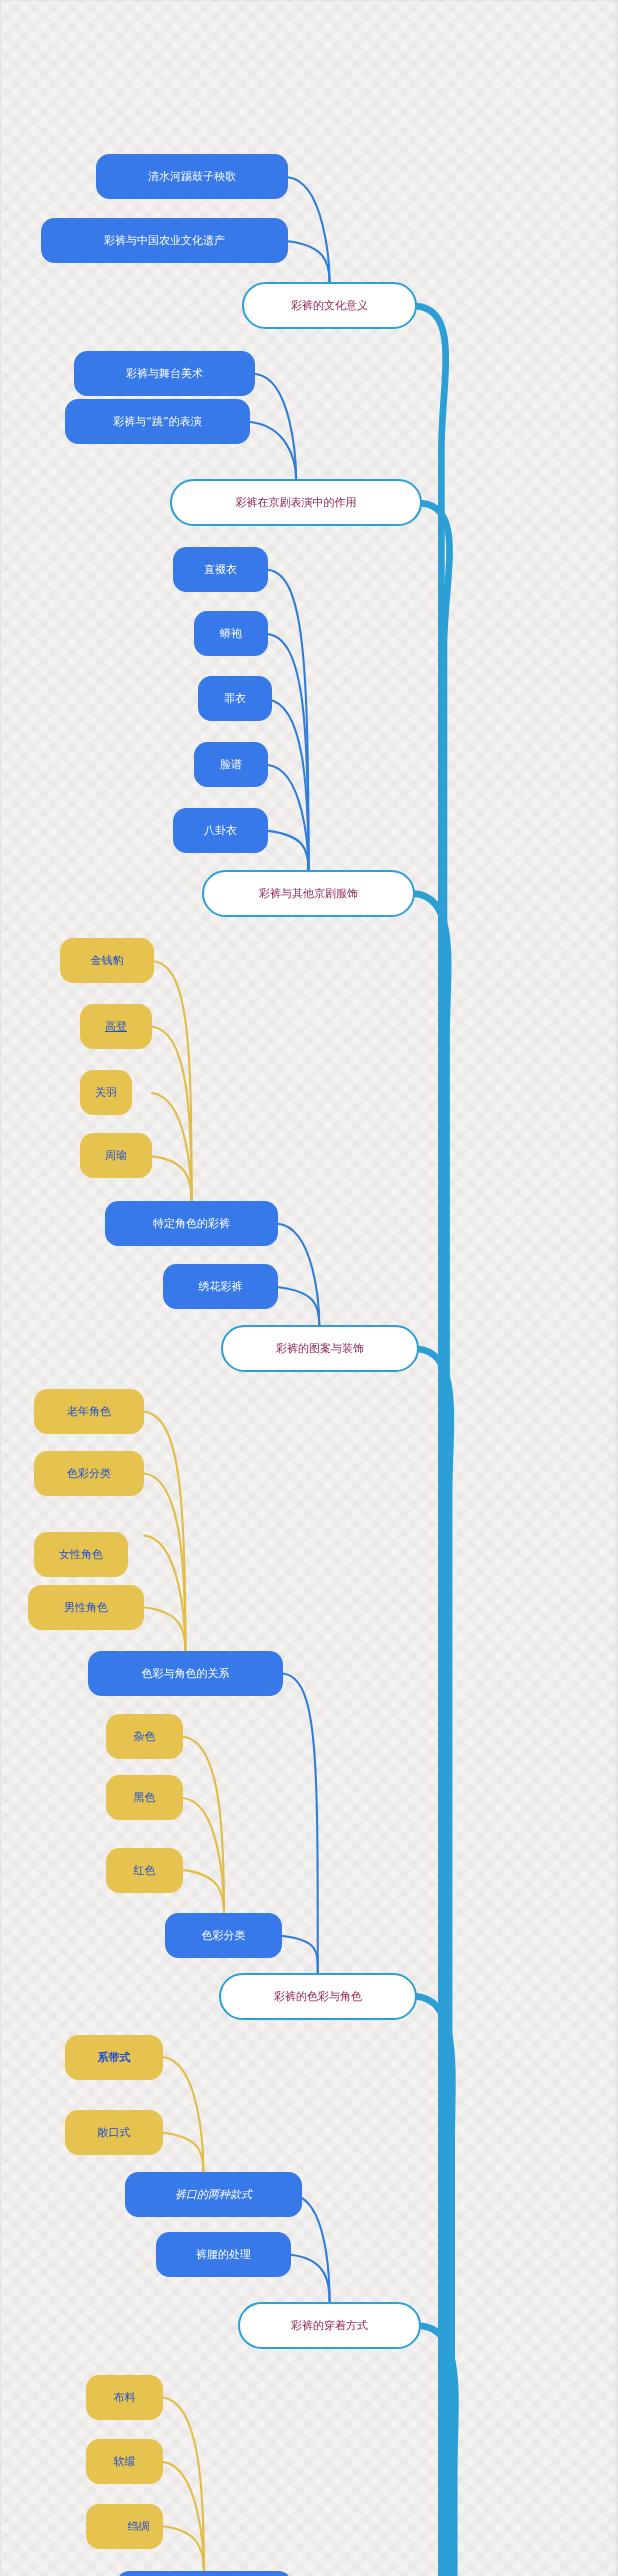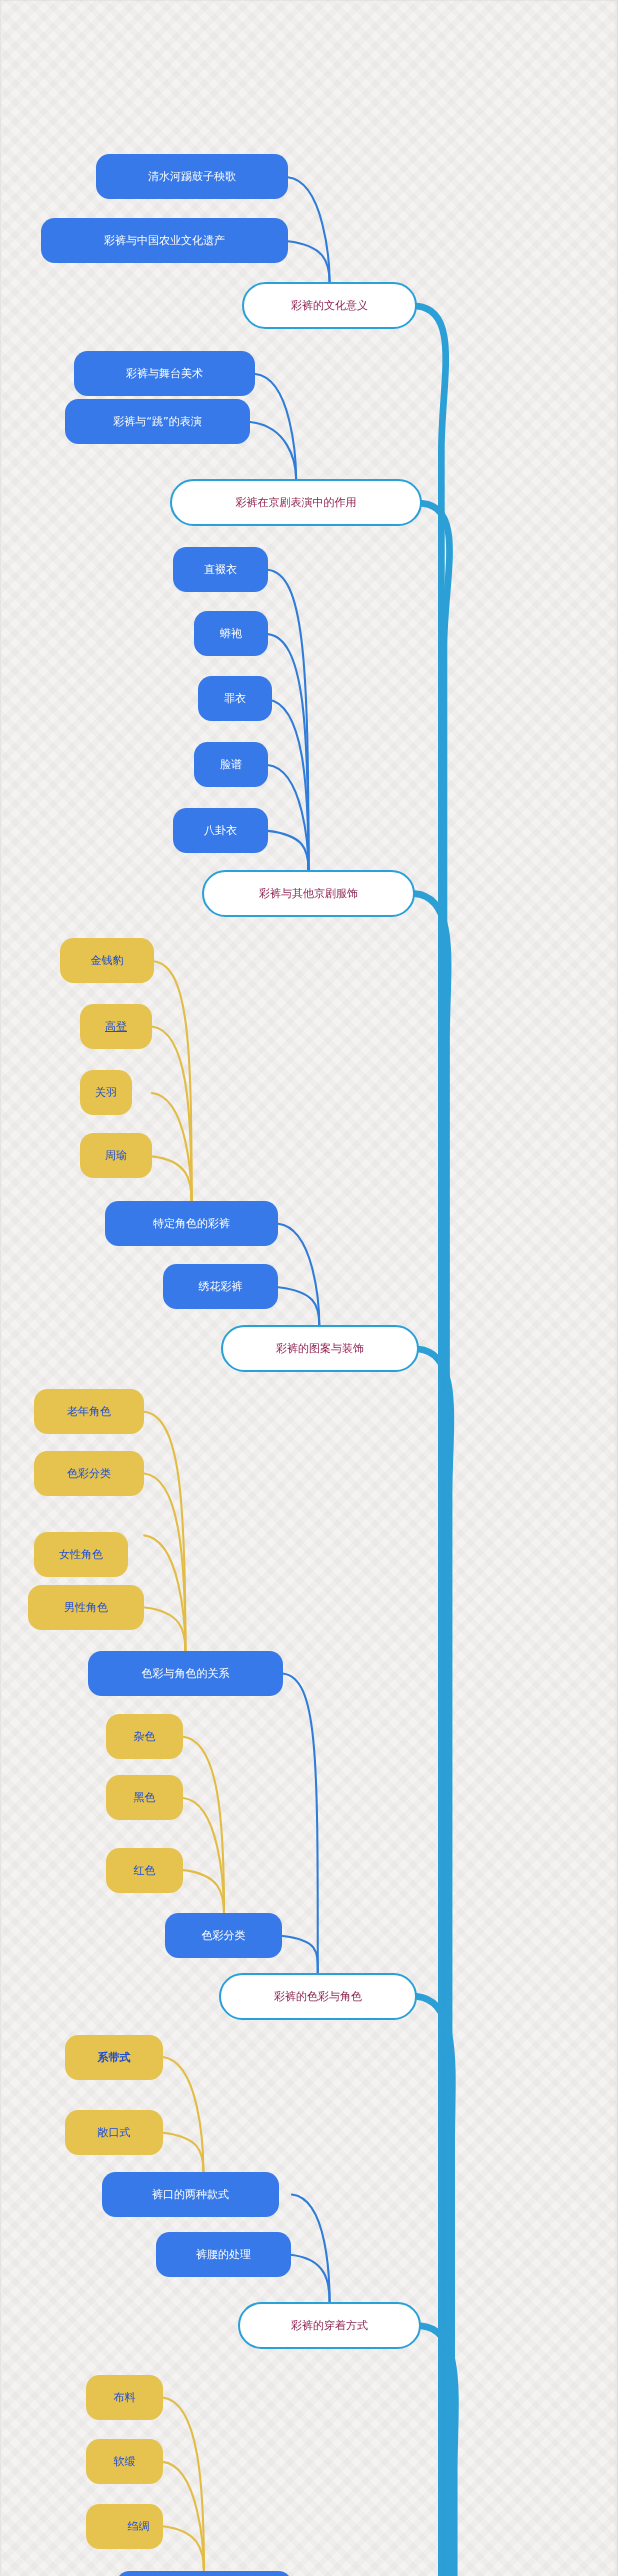--- a/index.html
+++ b/index.html
@@ -99,21 +99,21 @@
       <div class="node topic" style="left: 88px; top: 1651px; width: 195px; height: 45px;">色彩与角色的关系</div>
       <div class="node leaf" style="left: 34px; top: 1389px; width: 110px; height: 45px;">老年角色</div>
       <div class="node leaf" style="left: 34px; top: 1451px; width: 110px; height: 45px;">色彩分类</div>
       <div class="node leaf" style="left: 34px; top: 1513px; width: 94px; height: 45px; margin-top: 19px;">女性角色</div>
       <div class="node leaf" style="left: 28px; top: 1585px; width: 116px; height: 45px;">男性角色</div>
       <div class="node topic" style="left: 165px; top: 1913px; width: 117px; height: 45px;">色彩分类</div>
       <div class="node leaf" style="left: 106px; top: 1714px; width: 77px; height: 45px;">杂色</div>
       <div class="node leaf" style="left: 106px; top: 1775px; width: 77px; height: 45px;">黑色</div>
       <div class="node leaf" style="left: 106px; top: 1848px; width: 77px; height: 45px;">红色</div>
       <div class="node section" style="left: 238px; top: 2302px; width: 183px; height: 47px;">彩裤的穿着方式</div>
-      <div class="node topic" style="left: 102px; top: 2172px; width: 177px; height: 45px;">裤口的两种款式</div>
+      <div class="node topic" style="left: 125px; top: 2172px; width: 177px; height: 45px; font-style: italic;">裤口的两种款式</div>
       <div class="node leaf" style="left: 65px; top: 2035px; width: 98px; height: 45px; font-weight: bold;">系带式</div>
       <div class="node leaf" style="left: 65px; top: 2110px; width: 98px; height: 45px;">敞口式</div>
       <div class="node topic" style="left: 156px; top: 2232px; width: 135px; height: 45px;">裤腰的处理</div>
       <div class="node topic" style="left: 116px; top: 2571px; width: 176px; height: 45px;">彩裤的面料选择</div>
       <div class="node leaf" style="left: 86px; top: 2375px; width: 77px; height: 45px;">布料</div>
       <div class="node leaf" style="left: 86px; top: 2439px; width: 77px; height: 45px;">软缎</div>
       <div class="node leaf" style="left: 86px; top: 2504px; width: 77px; height: 45px; padding-left: 28px;">绉绸</div>
     </div>
 </div>
 

